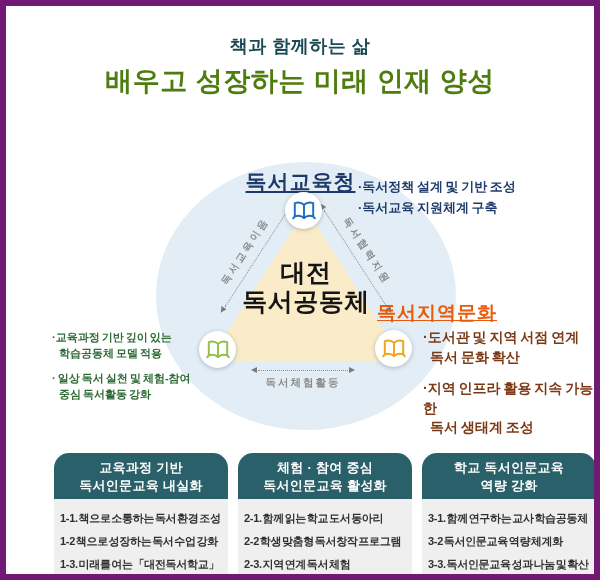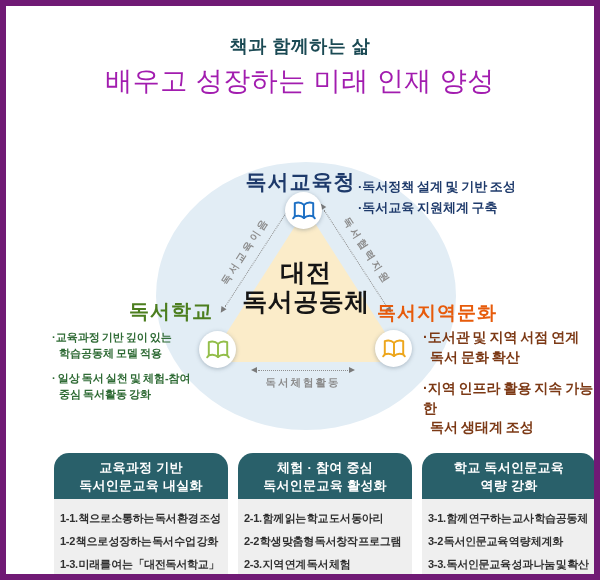--- a/index.html
+++ b/index.html
@@ -4,35 +4,35 @@
 <style>
   html,body{margin:0;padding:0;background:#fff;}
   .page{
     position:relative;width:600px;height:580px;box-sizing:border-box;
     border:6px solid #701a75;background:#ffffff;overflow:hidden;
     font-family:"Liberation Sans","DejaVu Sans",sans-serif;
   }
   
   .title-block{position:absolute;top:28px;left:0;width:100%;text-align:center;}
   .subtitle{font-size:18px;font-weight:bold;color:#1b4a54;letter-spacing:0.5px;}
-  .main-title{font-size:27px;font-weight:normal;color:#a21caf;margin-top:5px;letter-spacing:0.5px;}
+  .main-title{font-size:27px;font-weight:bold;color:#4d7c0f;margin-top:5px;letter-spacing:0.5px;}
   
   .ellipse{position:absolute;left:150px;top:156px;width:300px;height:268px;border-radius:50%;background:#e2edf5;}
   .triangle{position:absolute;left:202px;top:203px;width:196px;height:153px;background:#fbecc9;
     clip-path:polygon(50% 0,100% 100%,0 100%);}
   .center-label{position:absolute;left:225px;top:252px;width:150px;text-align:center;
     font-size:25px;font-weight:800;color:#151515;line-height:1.15;letter-spacing:0.5px;}
   
   .icon-circle{position:absolute;width:37px;height:37px;border-radius:50%;background:#fff;
     box-shadow:0 1px 4px rgba(60,80,100,.35);display:flex;align-items:center;justify-content:center;}
   .icon-top{left:279px;top:186px;color:#1c6fc4;}
   .icon-left{left:193px;top:325px;color:#93be4a;}
   .icon-right{left:369px;top:324px;color:#eda61c;}
   
-  .node-label{position:absolute;font-weight:800;letter-spacing:1px;}
+  .node-label{position:absolute;font-weight:800;letter-spacing:1px;text-decoration:underline;}
   .label-top{left:212px;top:162px;width:165px;text-align:center;font-size:21px;color:#1e3a6b;}
   .label-left{left:123px;top:292px;font-size:20px;color:#4c7e1e;}
   .label-right{left:371px;top:294px;font-size:19px;color:#e75b0b;}
   .bullets{position:absolute;font-weight:700;}
   .bullets-top{left:352px;top:171px;font-size:13px;color:#1e3a6b;line-height:1.6;word-spacing:-1px;}
   .bullets-left{left:46px;top:324px;font-size:11px;color:#2f6b35;line-height:1.45;word-spacing:-1px;}
   .bullets-right{left:417px;top:322px;font-size:14px;color:#7c3915;line-height:1.4;word-spacing:-1px;}
   .bullet{margin-bottom:9px;}
   .bullets-right .bullet{margin-bottom:12px;}
   .l2{padding-left:7px;}
@@ -105,21 +105,20 @@
       <path d="M12 6.4 C10 4.3 6.6 3.7 3.5 4.7 L3.5 16.9 C6.6 15.9 10 16.5 12 18.5 C14 16.5 17.4 15.9 20.5 16.9 L20.5 4.7 C17.4 3.7 14 4.3 12 6.4 Z"></path>
       <path d="M12 6.4 L12 18.5"></path>
       <path d="M3.5 16.9 L2 18.7 M20.5 16.9 L22 18.7"></path>
     </svg>
   </div>
   <div class="bullets bullets-top">
     <div>·독서정책 설계 및 기반 조성</div>
     <div>·독서교육 지원체계 구축</div>
   </div>
 
-  <div class="node-label label-left">독서학교</div>
   <div class="icon-circle icon-left">
     <svg width="26" height="26" viewBox="0 0 24 24" fill="none" stroke="currentColor" stroke-width="1.8" stroke-linecap="round" stroke-linejoin="round">
       <path d="M12 6.4 C10 4.3 6.6 3.7 3.5 4.7 L3.5 16.9 C6.6 15.9 10 16.5 12 18.5 C14 16.5 17.4 15.9 20.5 16.9 L20.5 4.7 C17.4 3.7 14 4.3 12 6.4 Z"></path>
       <path d="M12 6.4 L12 18.5"></path>
       <path d="M3.5 16.9 L2 18.7 M20.5 16.9 L22 18.7"></path>
     </svg>
   </div>
   <div class="bullets bullets-left">
     <div class="bullet">
       <div>·교육과정 기반 깊이 있는</div>

